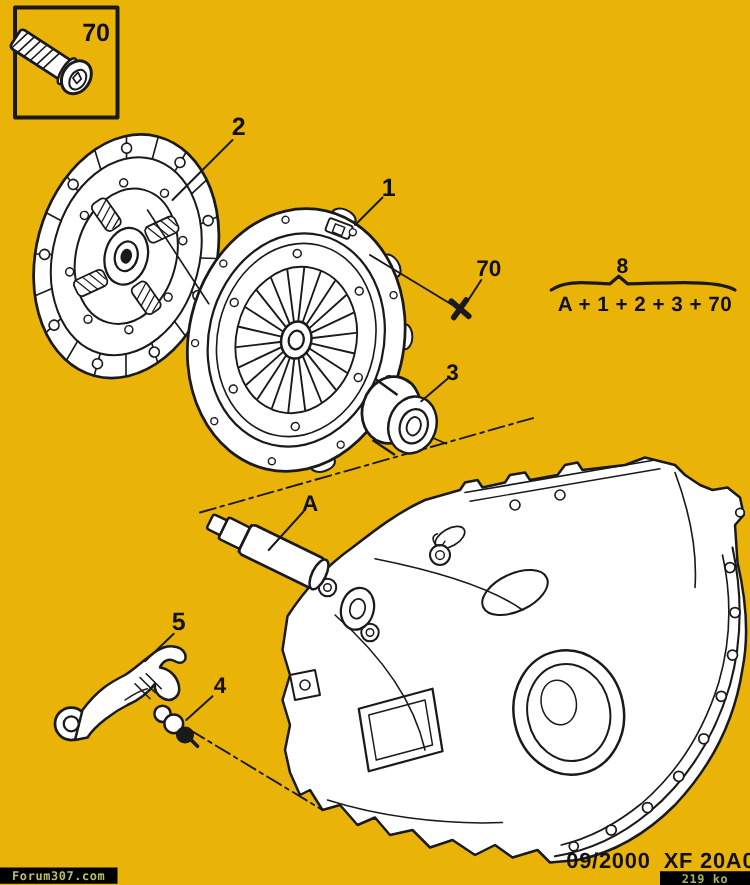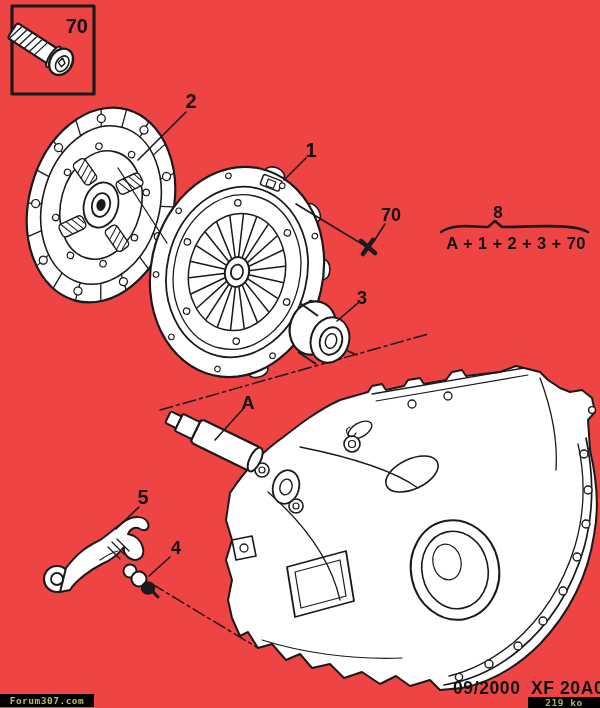--- a/index.html
+++ b/index.html
@@ -1,16 +1,16 @@
 <!DOCTYPE html>
 <html><head>
 <meta charset="utf-8">
 <style>
   html,body{margin:0;padding:0;background:#ffffff;}
-  .canvas{position:relative;width:600px;height:708px;background:#ef4444;overflow:hidden;}
+  .canvas{position:relative;width:600px;height:708px;background:#eab308;overflow:hidden;}
   svg{display:block;}
   .ln{stroke:#1a1a1a;fill:none;stroke-linecap:round;stroke-linejoin:round;}
   .fw{fill:#ffffff;stroke:#1a1a1a;stroke-linejoin:round;}
   .ink{fill:#1a1a1a;}
   text{fill:#111111;font-family:"Liberation Sans","DejaVu Sans",sans-serif;font-weight:bold;}
   .callout{font-size:20px;}
   .kitnum{font-size:17px;}
   .kitformula{font-size:16.5px;letter-spacing:0.4px;}
   .plate-ref{font-size:17.5px;letter-spacing:0.6px;}
   .bar-text{font-family:"DejaVu Sans Mono","Liberation Mono",monospace;font-size:9.5px;letter-spacing:0.5px;font-weight:bold;}

